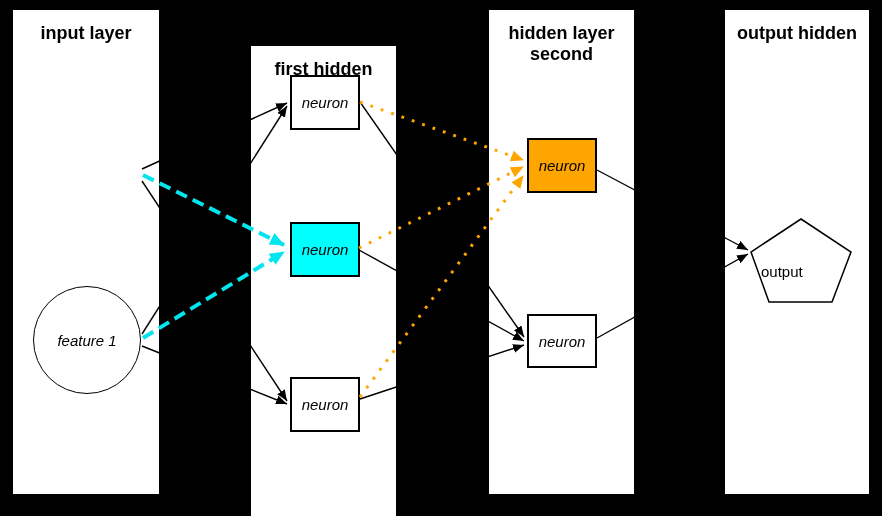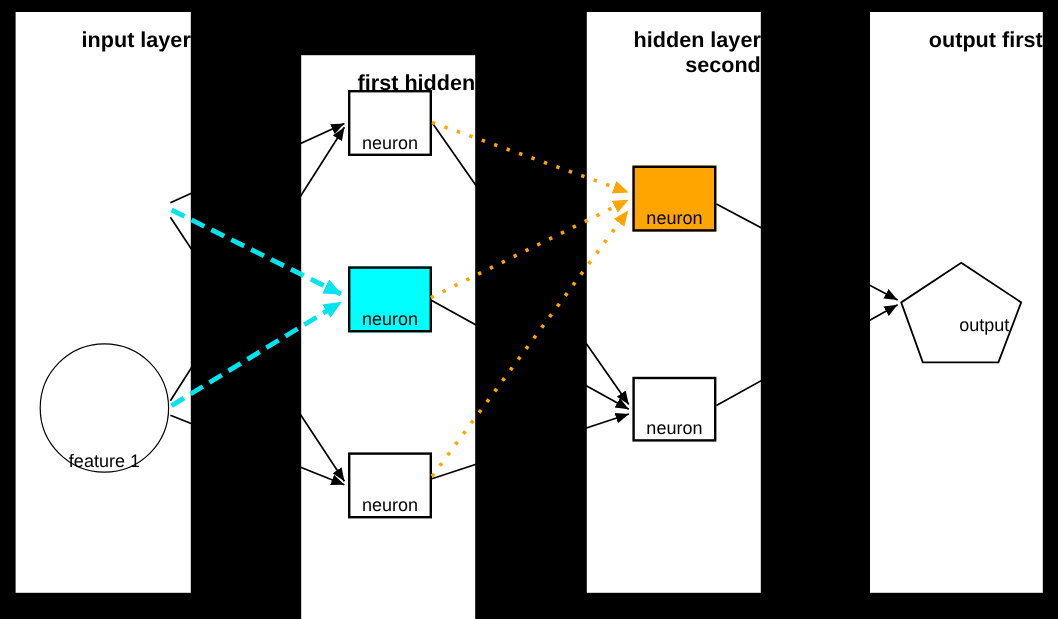--- a/index.html
+++ b/index.html
@@ -24,41 +24,42 @@
   .panel{
     position:absolute;top:10px;height:484px;
     background:var(--panel);
   }
   .panel-1{left:13px;width:146px;}
   .panel-2{left:251px;width:145px;margin-top:36px;}
   .panel-3{left:489px;width:145px;}
   .panel-4{left:725px;width:144px;}
   .panel-title{
     position:absolute;left:0;top:13px;width:100%;
-    text-align:right;color:var(--ink);
+    text-align:center;color:var(--ink);
     font-weight:bold;font-size:18px;line-height:21px;
   }
   .panel-title span{display:block;}
   .node{
-    position:absolute;display:flex;align-items:flex-end;justify-content:center;
+    position:absolute;display:flex;align-items:center;justify-content:center;
     color:var(--ink);font-size:15px;box-sizing:border-box;
     background:var(--panel);
+    font-style:italic;
   }
   .circle{border:1.5px solid var(--ink);border-radius:50%;}
   .rect{border:2px solid var(--ink);}
   .n-feature1{left:33px;top:120px;width:110px;height:110px;}
   .n-feature2{left:33px;top:286px;width:108px;height:108px;}
   .n-h1-1{left:290px;top:75px;width:70px;height:55px;}
   .n-h1-2{left:290px;top:222px;width:70px;height:55px;background:var(--cyan);}
   .n-h1-3{left:290px;top:377px;width:70px;height:55px;}
   .n-h2-1{left:527px;top:138px;width:70px;height:55px;background:var(--orange);}
   .n-h2-2{left:527px;top:314px;width:70px;height:54px;}
   .n-output-label{
     position:absolute;left:761px;top:263px;width:80px;
-    text-align:right;color:var(--ink);font-size:15px;background:transparent;
+    text-align:left;color:var(--ink);font-size:15px;background:transparent;
   }
   svg.overlay{position:absolute;left:0;top:0;width:882px;height:516px;}
   .edge-black{stroke:var(--edge);stroke-width:1.4;fill:none;}
   .edge-cyan{stroke:var(--cyan-edge);stroke-width:4;fill:none;stroke-dasharray:12 6.5;}
   .edge-orange{stroke:var(--orange-edge);stroke-width:3;fill:none;stroke-dasharray:2.8 8.2;}
   .pentagon{fill:var(--panel);stroke:var(--ink);stroke-width:1.5;}
   .ah-black{fill:var(--edge);}
   .ah-cyan{fill:var(--cyan-edge);}
   .ah-orange{fill:var(--orange-edge);}
 </style>
@@ -79,21 +80,21 @@
     </div>
   </div>
   <div class="panel panel-3">
     <div class="panel-title">
       <span>hidden layer</span>
       <span>second</span>
     </div>
   </div>
   <div class="panel panel-4">
     <div class="panel-title">
-      <span>output first</span>
+      <span>output hidden</span>
       <span></span>
     </div>
   </div>
 
   <div class="node circle n-feature2">
     <span>feature 1</span>
   </div>
   <div class="node rect n-h1-1">
     <span>neuron</span>
   </div>

